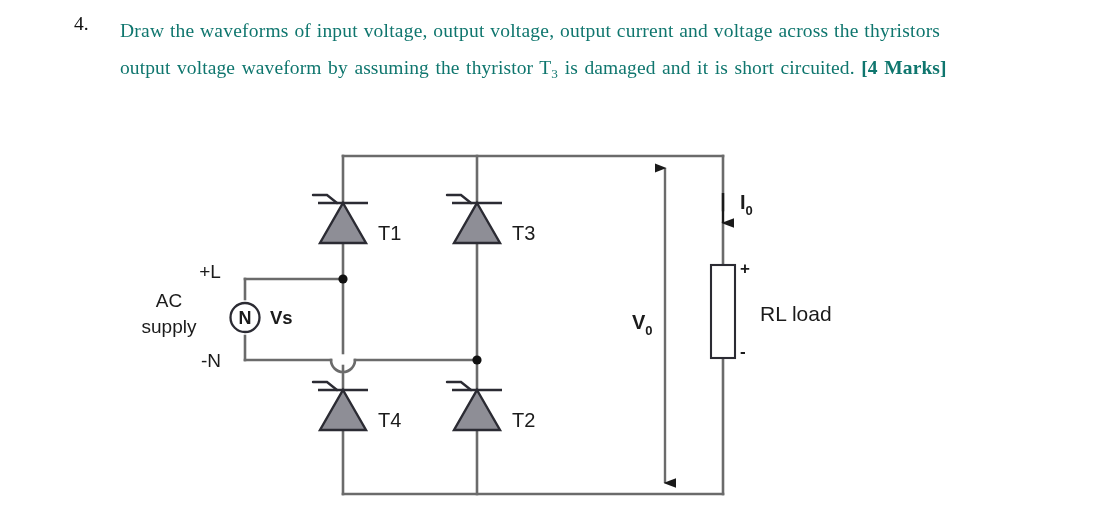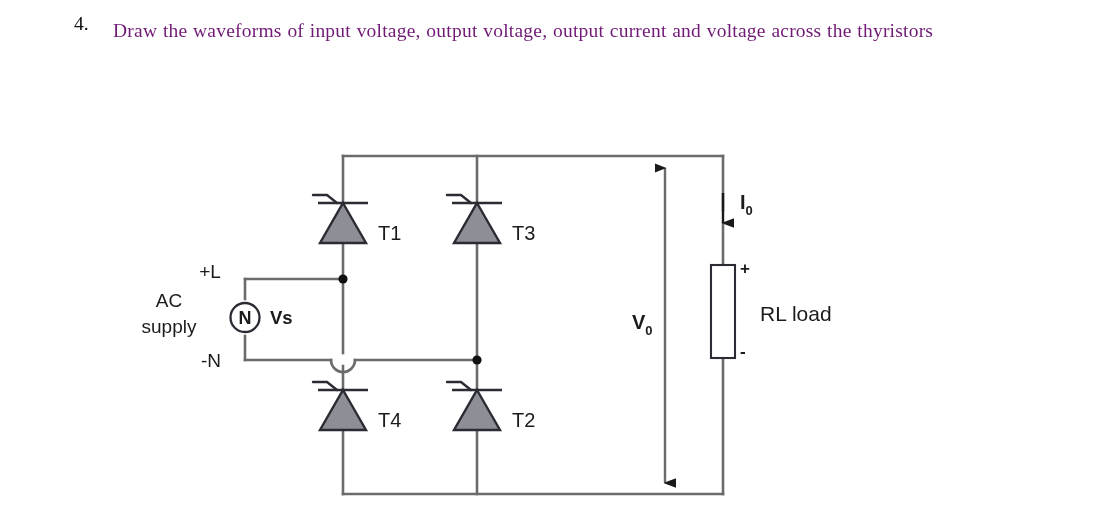--- a/index.html
+++ b/index.html
@@ -36,23 +36,24 @@
   .q-lines {
     position: absolute;
     left: 113px;
     top: 12px;
     width: 975px;
   }
   .q-line {
     font-family: "Liberation Serif", serif;
     font-size: 19.5px;
     line-height: 37px;
-    color: #701a75;
+    color: #0f766e;
     white-space: nowrap;
     letter-spacing: 0.1px;
+    margin-left: 7px;
   }
   .q-line.justify-1 { letter-spacing: 0.22px; word-spacing: 0.6px; }
   .q-line.justify-2 { letter-spacing: 0.1px; word-spacing: 3.0px; }
   .q-line.justify-3 { letter-spacing: 0.1px; word-spacing: 1.6px; }
   .marks { font-weight: bold; }
   sub { font-size: 0.68em; vertical-align: baseline; position: relative; top: 0.28em; }
 
   
   #circuit-diagram {
     position: absolute;
@@ -71,20 +72,21 @@
     fill: #1b1b1b;
   }
 </style>
 </head>
 <body>
 
 <div id="question-block">
   <div class="q-number">4.</div>
   <div class="q-lines">
     <div class="q-line justify-1">Draw the waveforms of input voltage, output voltage, output current and voltage across the thyristors</div>
+    <div class="q-line justify-3"><span>output voltage waveform by assuming the thyristor T</span><sub>3</sub><span> is damaged and it is short circuited. </span><span class="marks">[4 Marks]</span></div>
   </div>
 </div>
 
 <div id="circuit-diagram">
 <svg id="circuit-svg" width="1106" height="393" viewBox="0 0 1106 393" xmlns="http://www.w3.org/2000/svg">
   <defs>
     <marker id="arrowUp" markerWidth="12" markerHeight="12" refX="6" refY="1.5" orient="auto" markerUnits="userSpaceOnUse">
       <path d="M6,0 L11,13 L1,13 Z" fill="#1a1a1a"></path>
     </marker>
     <marker id="arrowDown" markerWidth="12" markerHeight="12" refX="6" refY="10.5" orient="auto" markerUnits="userSpaceOnUse">

